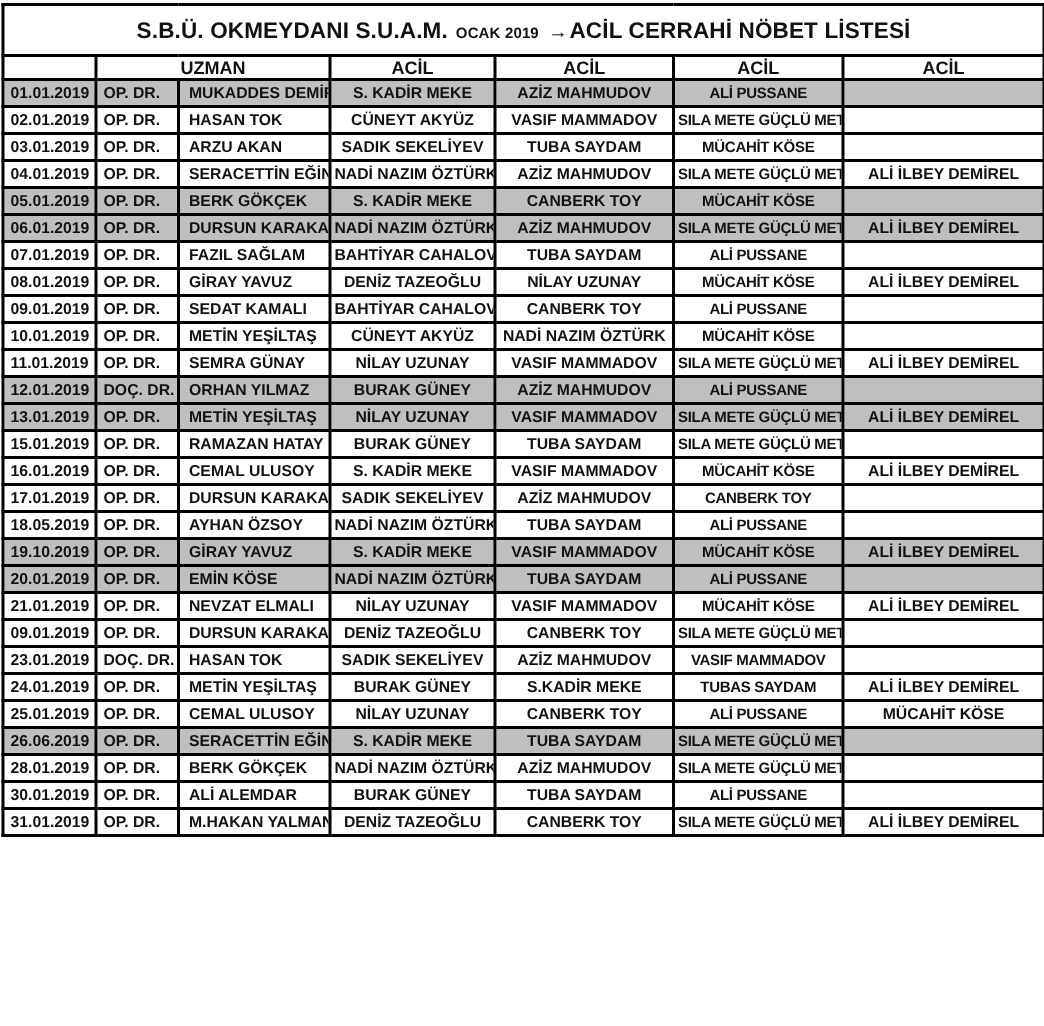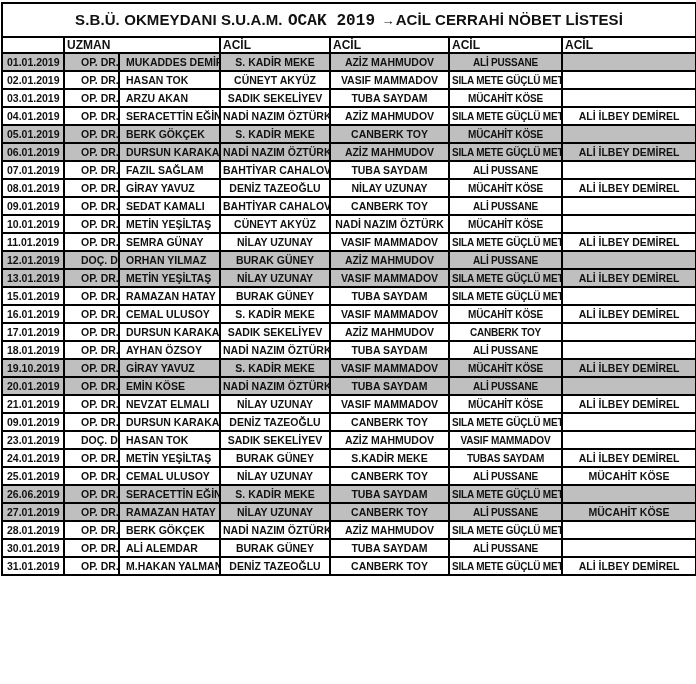--- a/index.html
+++ b/index.html
@@ -29,34 +29,34 @@
     white-space: nowrap;
     overflow: hidden;
     box-sizing: border-box;
   }
   tr.title-row td {
     height: 34px;
     text-align: center;
     font-size: 15px;
     letter-spacing: 0.1px;
   }
-  .title-part2 { font-size: 16px; padding: 0 2px 0 1px; font-family: Liberation Mono, monospace; }
+  .title-part2 { font-size: 10px; padding: 0 2px 0 1px; }
   .title-arrow { font-size: 13px; padding-right: 1px; }
   tr.header-row td {
     height: 15px;
-    text-align: left;
+    text-align: center;
     font-size: 12px;
   }
   tbody td {
     height: 18px;
     font-size: 10.5px;
     text-align: center;
   }
   td.c-date  { text-align: left; font-size: 10.5px; padding-left: 4px; margin-top: 16px; }
-  td.c-title { text-align: left; padding-left: 16px; }
+  td.c-title { text-align: left; padding-left: 4px; }
   td.c-uzman { text-align: left; padding-left: 6px; }
   td.c-acil3 { font-size: 10px; letter-spacing: -0.2px; }
   tr.shaded td { background: #bfbfbf; }
 </style>
 </head>
 <body>
 
 <div class="sheet">
   <table>
     <colgroup>
@@ -224,21 +224,21 @@
         <tr>
           <td class="c-date">17.01.2019</td>
           <td class="c-title">OP. DR.</td>
           <td class="c-uzman">DURSUN KARAKAŞ</td>
           <td class="c-acil1">SADIK SEKELİYEV</td>
           <td class="c-acil2">AZİZ MAHMUDOV</td>
           <td class="c-acil3">CANBERK TOY</td>
           <td class="c-acil4"></td>
         </tr>
         <tr>
-          <td class="c-date">18.01.2019</td>
+          <td class="c-date">18.05.2019</td>
           <td class="c-title">OP. DR.</td>
           <td class="c-uzman">AYHAN ÖZSOY</td>
           <td class="c-acil1">NADİ NAZIM ÖZTÜRK</td>
           <td class="c-acil2">TUBA SAYDAM</td>
           <td class="c-acil3">ALİ PUSSANE</td>
           <td class="c-acil4"></td>
         </tr>
         <tr class="shaded">
           <td class="c-date">19.10.2019</td>
           <td class="c-title">OP. DR.</td>
@@ -303,29 +303,20 @@
           <td class="c-acil4">MÜCAHİT KÖSE</td>
         </tr>
         <tr class="shaded">
           <td class="c-date">26.06.2019</td>
           <td class="c-title">OP. DR.</td>
           <td class="c-uzman">SERACETTİN EĞİN</td>
           <td class="c-acil1">S. KADİR MEKE</td>
           <td class="c-acil2">TUBA SAYDAM</td>
           <td class="c-acil3">SILA METE GÜÇLÜ METE</td>
           <td class="c-acil4"></td>
-        </tr>
-        <tr class="shaded">
-          <td class="c-date">27.01.2019</td>
-          <td class="c-title">OP. DR.</td>
-          <td class="c-uzman">RAMAZAN HATAY</td>
-          <td class="c-acil1">NİLAY UZUNAY</td>
-          <td class="c-acil2">CANBERK TOY</td>
-          <td class="c-acil3">ALİ PUSSANE</td>
-          <td class="c-acil4">MÜCAHİT KÖSE</td>
         </tr>
         <tr>
           <td class="c-date">28.01.2019</td>
           <td class="c-title">OP. DR.</td>
           <td class="c-uzman">BERK GÖKÇEK</td>
           <td class="c-acil1">NADİ NAZIM ÖZTÜRK</td>
           <td class="c-acil2">AZİZ MAHMUDOV</td>
           <td class="c-acil3">SILA METE GÜÇLÜ METE</td>
           <td class="c-acil4"></td>
         </tr>

